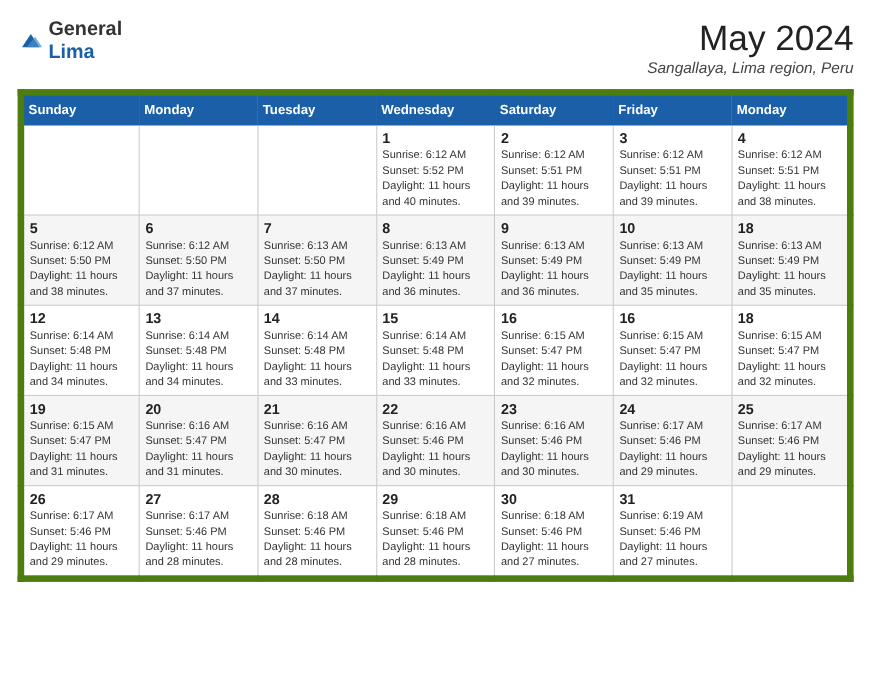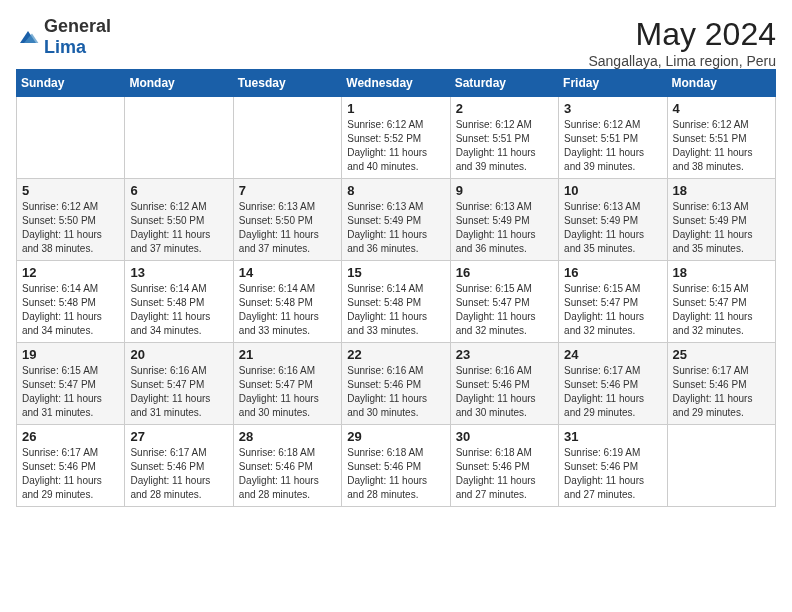--- a/index.html
+++ b/index.html
@@ -7,21 +7,21 @@
       font-family: Arial, sans-serif;
       background: #fff;
       width: 792px;
       min-height: 612px;
       padding: 16px;
     }
     .header {
       display: flex;
       justify-content: space-between;
       align-items: flex-start;
-      margin-bottom: 0;
+      margin-bottom: 12px;
     }
     .logo {
       display: flex;
       align-items: center;
       gap: 4px;
     }
     .logo-icon {
       width: 24px;
       height: 20px;
     }
@@ -29,25 +29,26 @@
       text-align: right;
     }
     .month-title {
       font-size: 32px;
       font-weight: normal;
       color: #222;
     }
     .location {
       font-size: 14px;
       color: #444;
+      font-style: italic;
     }
     .calendar {
       width: 100%;
       border-collapse: collapse;
-      border: 1px solid #4d7c0f;
+      border: 6px solid #4d7c0f;
     }
     .calendar th {
       background: #1a5fa8;
       color: #fff;
       font-size: 12px;
       font-weight: bold;
       padding: 6px 4px;
       text-align: left;
       border: 1px solid #1a5fa8;
     }

